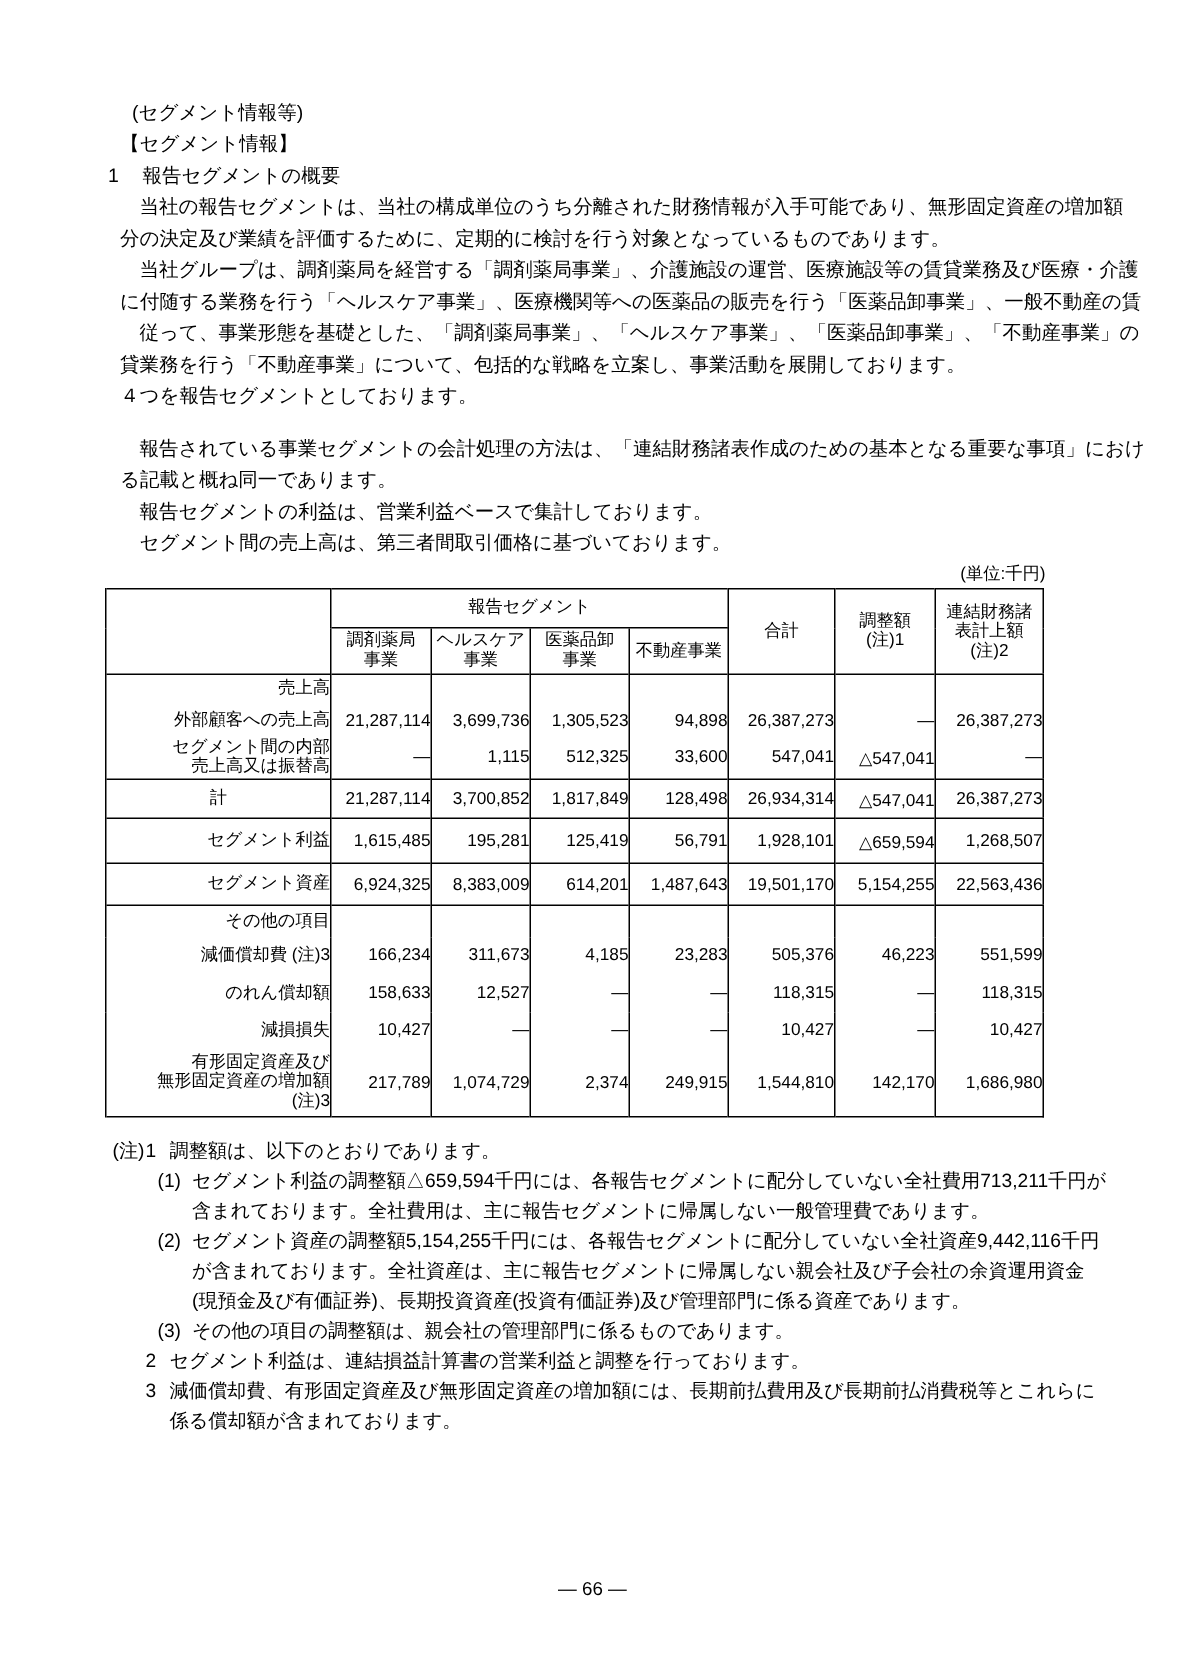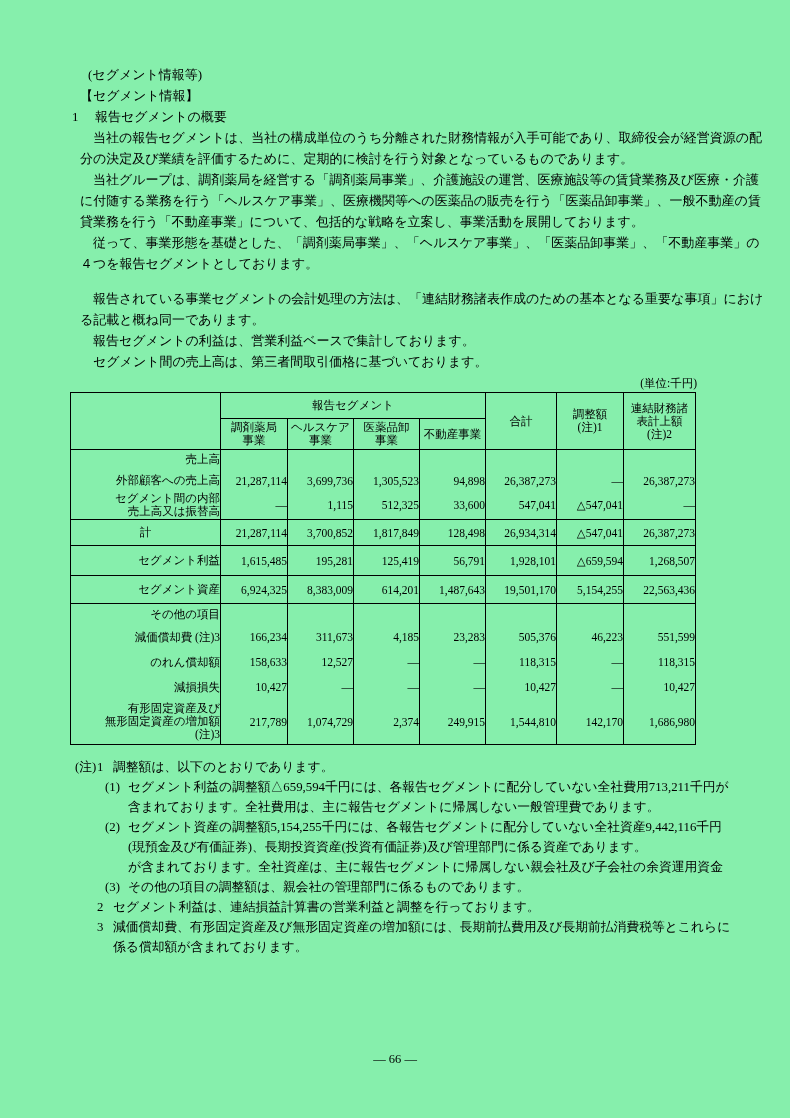--- a/index.html
+++ b/index.html
@@ -1,19 +1,19 @@
 <!DOCTYPE html>
 <html><head>
 <meta charset="utf-8">
 <style>
   html,body { margin:0; padding:0; background:#e8e8e8; }
   .page {
     position:relative; width:790px; height:1118px; margin:0 auto;
-    background:#86efac; color:#000;
-    font-family:Liberation Serif, serif;
+    background:#ffffff; color:#000;
+    font-family:Liberation Sans, sans-serif;
     overflow:hidden;
   }
   .content { position:absolute; left:68px; top:64px; width:656px; }
 
   .tline { font-size:13px; line-height:21px; white-space:nowrap; }
   .sup-t { padding-left:20px; }
   .doc-t { padding-left:12px; }
 
   .sec-head { font-size:13px; line-height:21px; padding-left:4px; white-space:nowrap; }
   .sec-no { display:inline-block; width:23px; }
@@ -65,26 +65,26 @@
 
 <div class="page">
   <div class="content">
 
     <div class="tline sup-t">(セグメント情報等)</div>
     <div class="tline doc-t">【セグメント情報】</div>
 
     <div class="sec">
       <div class="sec-head"><span class="sec-no">1</span><span>報告セグメントの概要</span></div>
       <div class="sec-body">
-        <div class="bl fl">当社の報告セグメントは、当社の構成単位のうち分離された財務情報が入手可能であり、取締役会が経営資源の配</div>
+        <div class="bl fl">当社の報告セグメントは、当社の構成単位のうち分離された財務情報が入手可能であり、無形固定資産の増加額</div>
         <div class="bl">分の決定及び業績を評価するために、定期的に検討を行う対象となっているものであります。</div>
         <div class="bl fl">当社グループは、調剤薬局を経営する「調剤薬局事業」、介護施設の運営、医療施設等の賃貸業務及び医療・介護</div>
         <div class="bl">に付随する業務を行う「ヘルスケア事業」、医療機関等への医薬品の販売を行う「医薬品卸事業」、一般不動産の賃</div>
+        <div class="bl fl">従って、事業形態を基礎とした、「調剤薬局事業」、「ヘルスケア事業」、「医薬品卸事業」、「不動産事業」の</div>
         <div class="bl">貸業務を行う「不動産事業」について、包括的な戦略を立案し、事業活動を展開しております。</div>
-        <div class="bl fl">従って、事業形態を基礎とした、「調剤薬局事業」、「ヘルスケア事業」、「医薬品卸事業」、「不動産事業」の</div>
         <div class="bl">４つを報告セグメントとしております。</div>
       </div>
     </div>
 
     <div class="sec sec2">
       <div class="sec-body">
         <div class="bl fl">報告されている事業セグメントの会計処理の方法は、「連結財務諸表作成のための基本となる重要な事項」におけ</div>
         <div class="bl">る記載と概ね同一であります。</div>
         <div class="bl fl">報告セグメントの利益は、営業利益ベースで集計しております。</div>
         <div class="bl fl">セグメント間の売上高は、第三者間取引価格に基づいております。</div>
@@ -250,22 +250,22 @@
       </div>
       <div class="nl t2">
         <span class="nm m2">(1)</span>
         <span>セグメント利益の調整額△659,594千円には、各報告セグメントに配分していない全社費用713,211千円が</span>
       </div>
       <div class="nl t2"><span>含まれております。全社費用は、主に報告セグメントに帰属しない一般管理費であります。</span></div>
       <div class="nl t2">
         <span class="nm m2">(2)</span>
         <span>セグメント資産の調整額5,154,255千円には、各報告セグメントに配分していない全社資産9,442,116千円</span>
       </div>
+      <div class="nl t2"><span>が含まれております。全社資産は、主に報告セグメントに帰属しない親会社及び子会社の余資運用資金</span></div>
       <div class="nl t2"><span>(現預金及び有価証券)、長期投資資産(投資有価証券)及び管理部門に係る資産であります。</span></div>
-      <div class="nl t2"><span>が含まれております。全社資産は、主に報告セグメントに帰属しない親会社及び子会社の余資運用資金</span></div>
       <div class="nl t2">
         <span class="nm m2">(3)</span>
         <span>その他の項目の調整額は、親会社の管理部門に係るものであります。</span>
       </div>
       <div class="nl t1">
         <span class="nm m1">2</span>
         <span>セグメント利益は、連結損益計算書の営業利益と調整を行っております。</span>
       </div>
       <div class="nl t1">
         <span class="nm m1">3</span>

